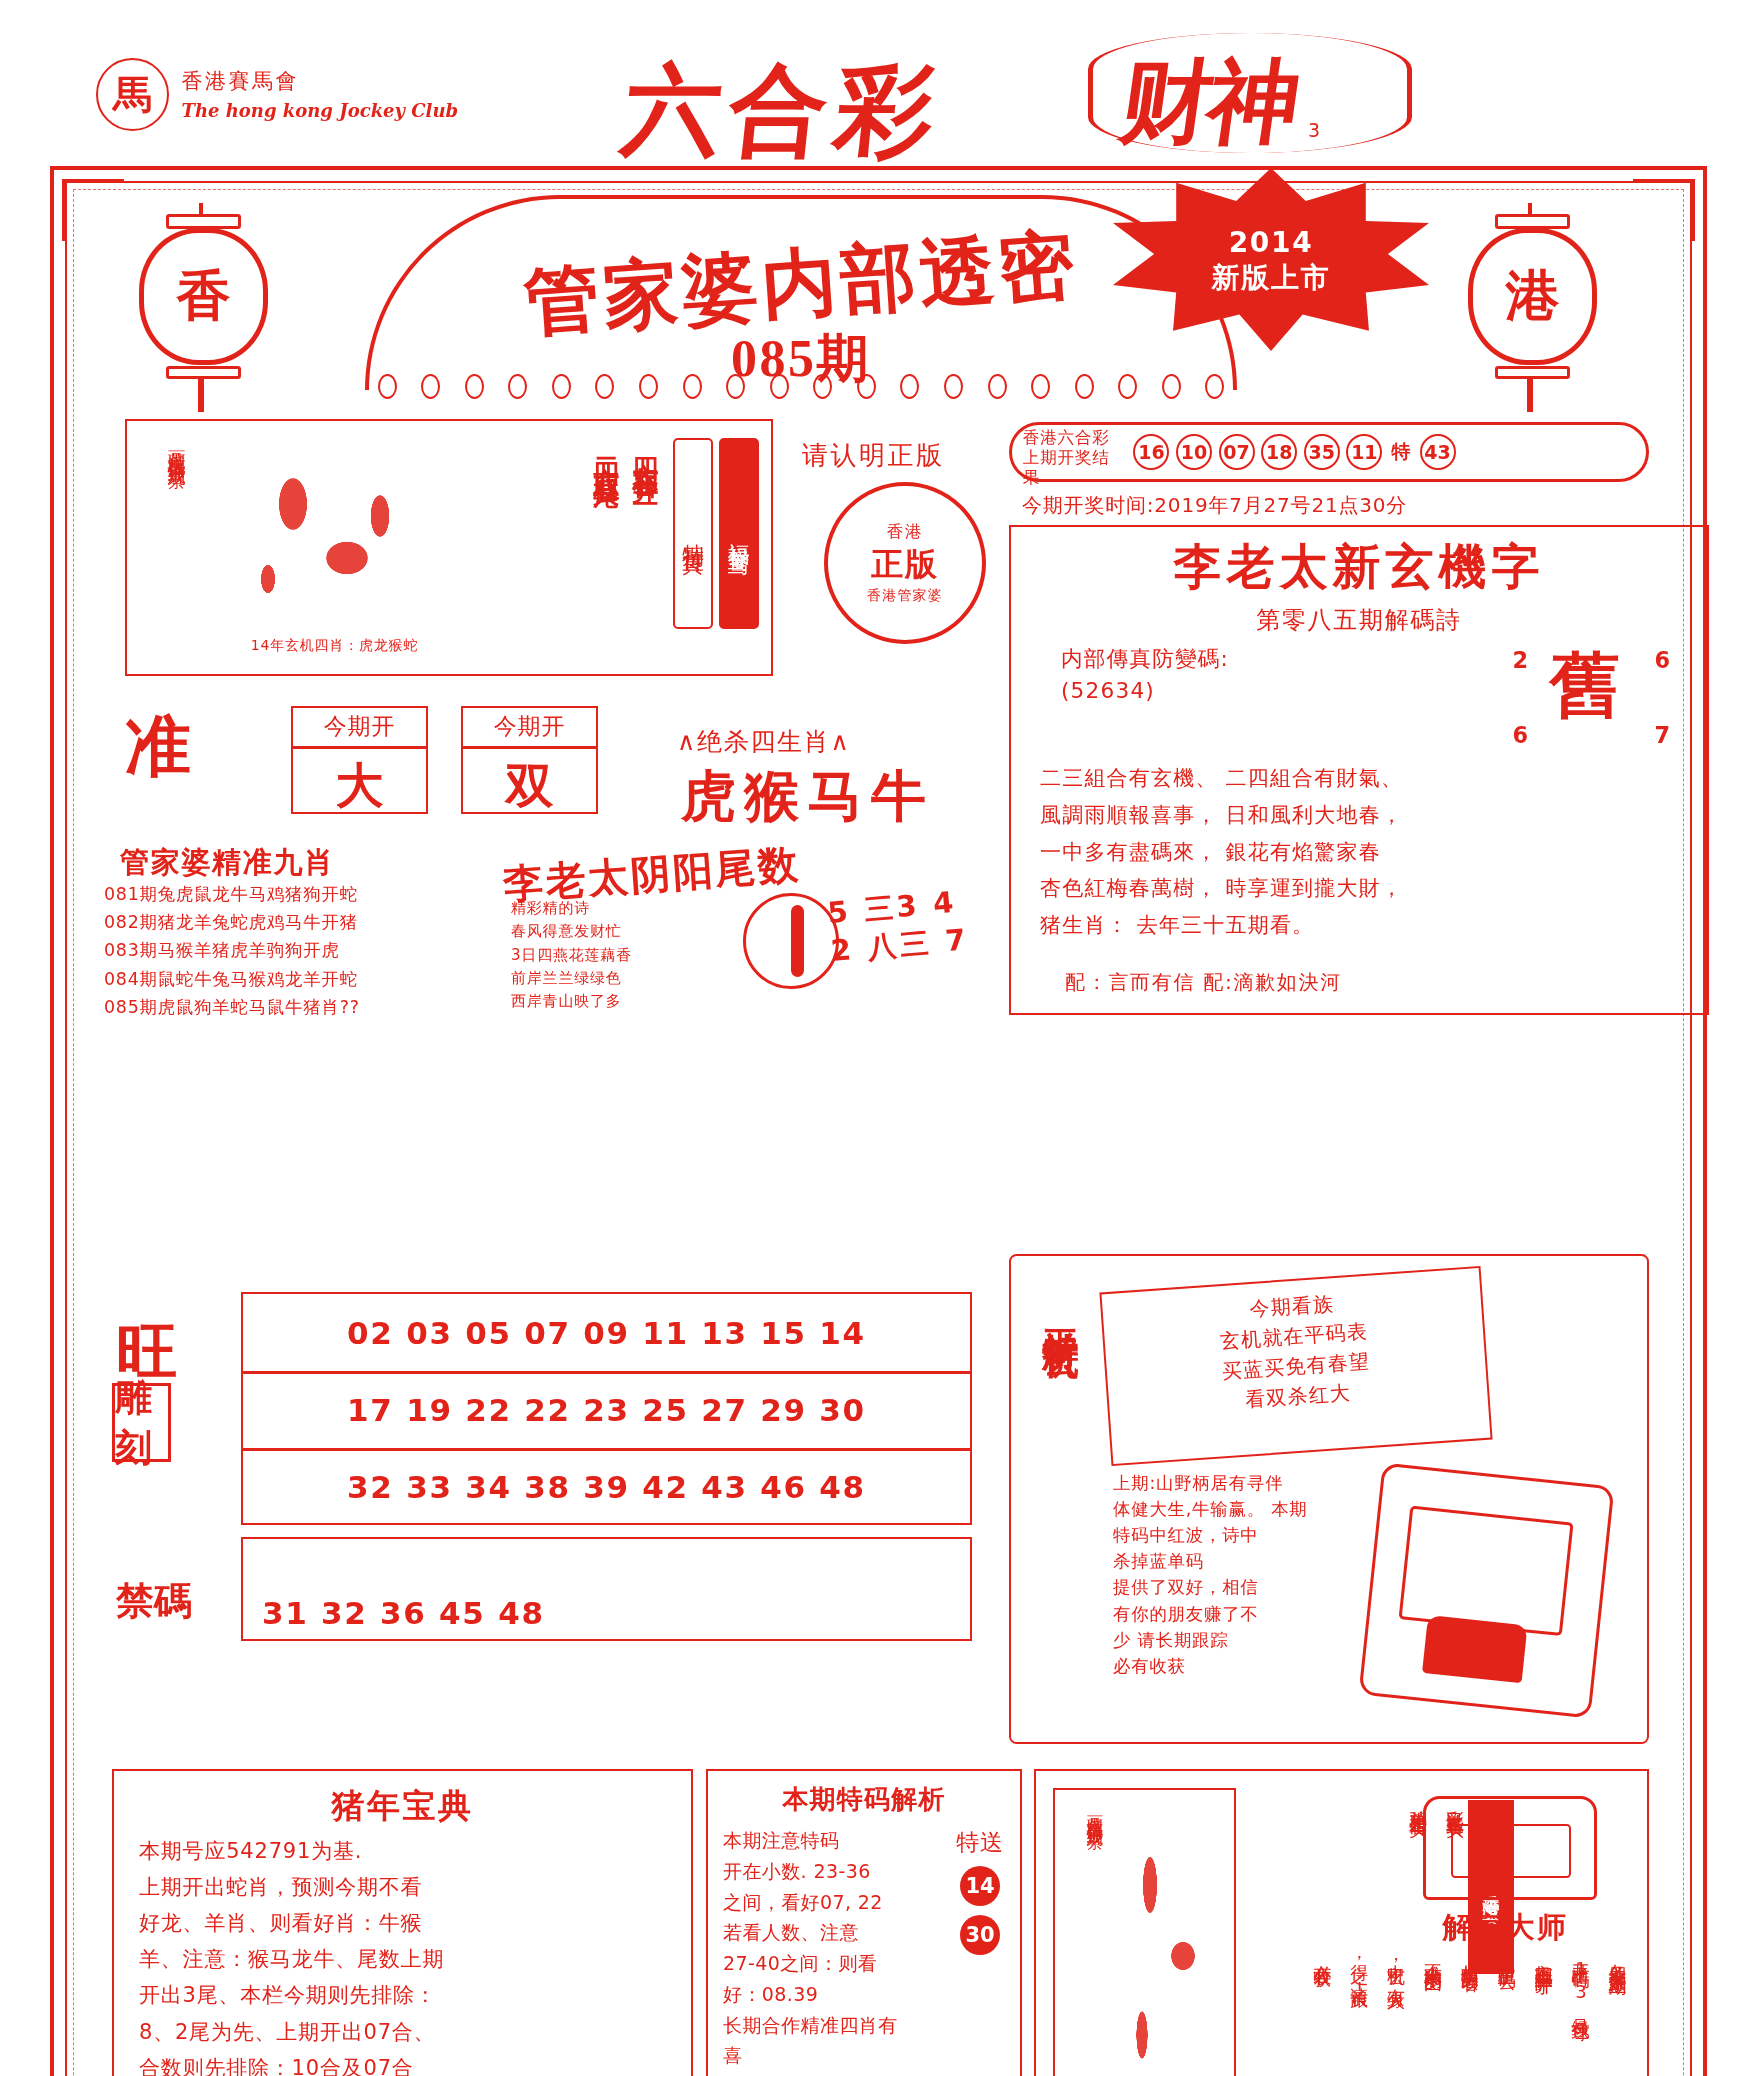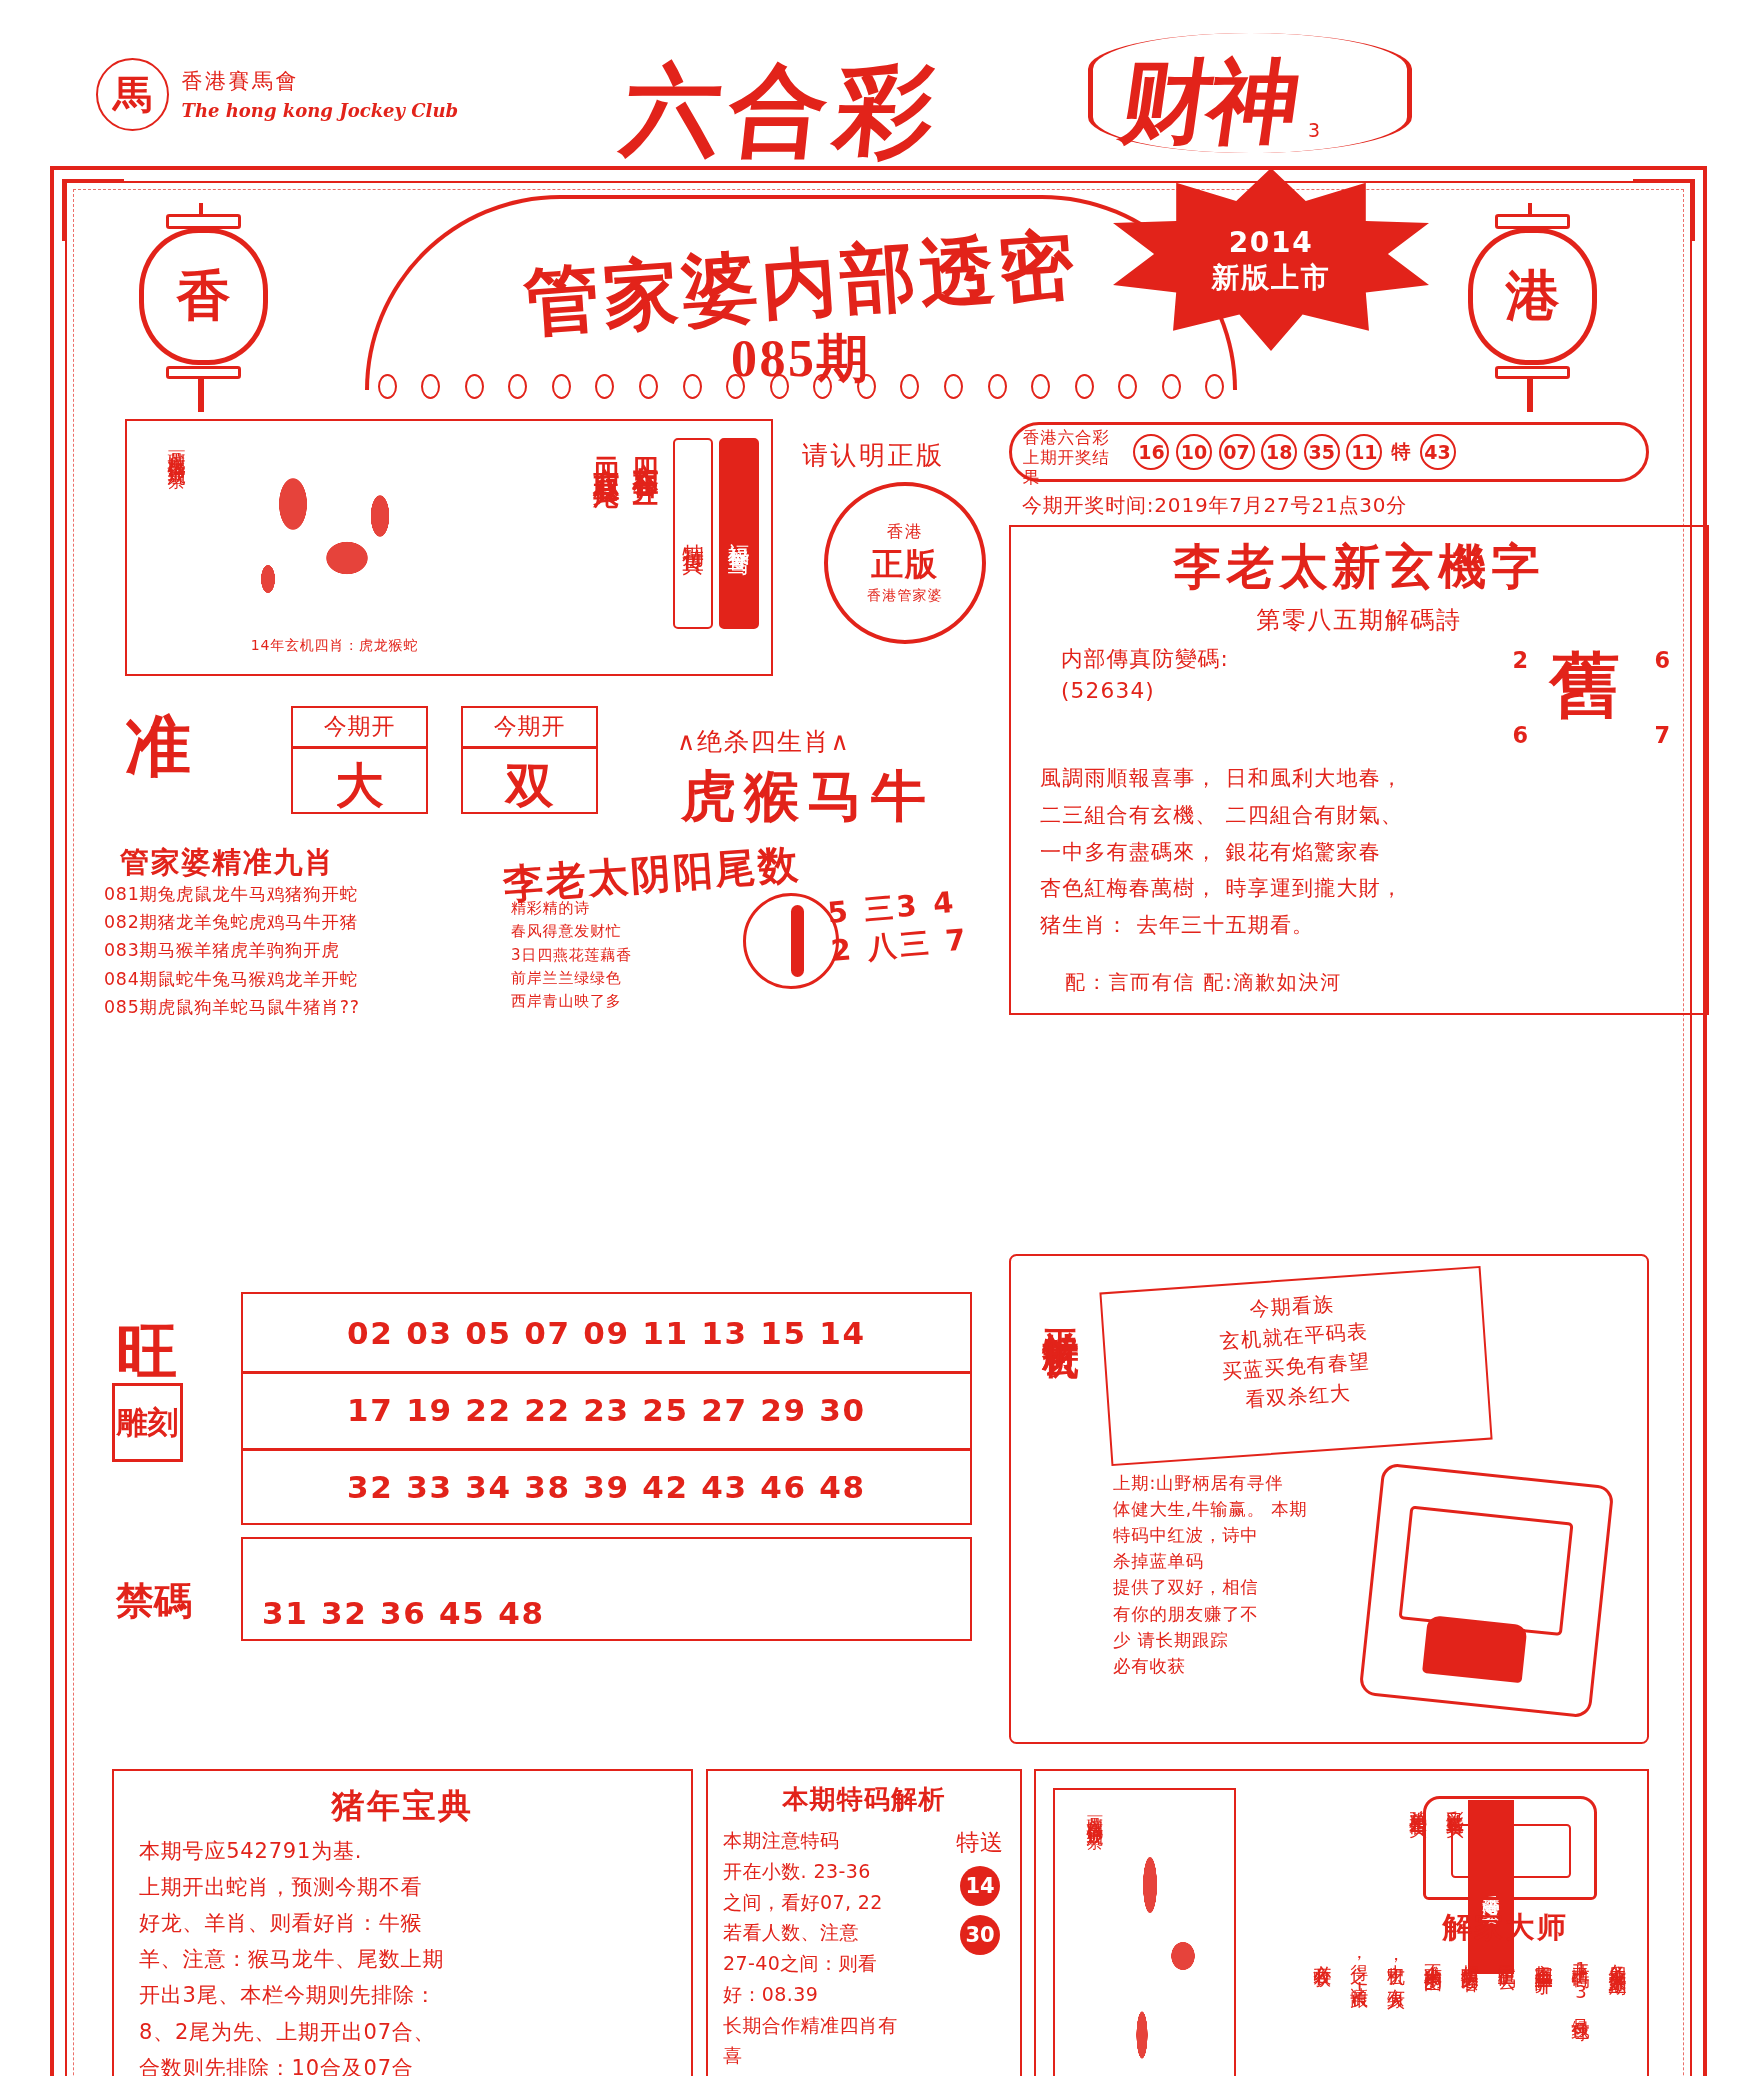--- a/index.html
+++ b/index.html
@@ -215,21 +215,21 @@
   
   .yy-block { position:absolute; left:449px; top:843px; width:527px; height:179px; }
   .yy-title { position:absolute; left:54px; top:4.2px; font-size:40px; font-weight:bold; letter-spacing:2.5px; transform:rotate(-4deg); font-family:"DejaVu Serif","Liberation Serif",serif;}
   .yy-small { position:absolute; left:62px; top:54px; font-size:15px; line-height:1.55; letter-spacing:0.8px; }
   .yy-circle { position:absolute; right:137px; top:50px; width:96px; height:96px; border:3.3px solid #e2231a; border-radius:50%; }
   .yy-circle:after { content:""; position:absolute; left:50%; top:10%; width:13.3px; height:80%; background:#e2231a; border-radius:6.6px;}
   .yy-nums { position:absolute; right:8.3px; top:46px; font-size:29px; font-weight:bold; line-height:1.3; letter-spacing:3.3px; transform:rotate(-5deg);}
 
   
   .wang-char { position:absolute; left:116px; top:1310px; font-size:62px; font-weight:bold; font-family:"DejaVu Serif","Liberation Serif",serif;}
-  .wang-seal { position:absolute; left:112px; top:1383px; width:71px; height:79px; border:3.3px solid #e2231a; display:flex; align-items:center; justify-content:center; font-size:31px; font-weight:bold;}
+  .wang-seal { position:absolute; left:112px; top:1383px; width:59px; height:79px; border:3.3px solid #e2231a; display:flex; align-items:center; justify-content:center; font-size:37px; font-weight:bold;}
   .jin-ma { position:absolute; left:116px; top:1582px; font-size:38px; font-weight:bold; line-height:1.05; }
 
   .numtable { left:241px; top:1292px; width:731px; height:233px; }
   .numrow { position:absolute; left:0; width:100%; height:77px; display:flex; align-items:center; justify-content:center;
             font-size:31px; font-weight:bold; letter-spacing:1.7px; }
   .numrow.r1 { top:0; } .numrow.r2 { top:77px; } .numrow.r3 { top:154px; }
   .numrow-div { position:absolute; left:0; width:100%; height:2.5px; background:#e2231a; }
   .forbid-box { left:241px; top:1537px; width:731px; height:104px; }
   .forbid-line { position:absolute; left:19px; font-size:31px; font-weight:bold; letter-spacing:1.7px; }
 
@@ -427,22 +427,22 @@
   <div class="oracle-fax">
     <div>内部傳真防變碼:</div>
     <div>(52634)</div>
   </div>
   <div class="oracle-big">舊</div>
   <div class="oracle-corner oc-tl">2</div>
   <div class="oracle-corner oc-tr">6</div>
   <div class="oracle-corner oc-bl">6</div>
   <div class="oracle-corner oc-br">7</div>
   <div class="oracle-poem">
+    <div>二三組合有玄機、     二四組合有財氣、</div>
     <div>風調雨順報喜事，     日和風利大地春，</div>
-    <div>二三組合有玄機、     二四組合有財氣、</div>
     <div>一中多有盡碼來，     銀花有焰驚家春</div>
     <div>杏色紅梅春萬樹，     時享運到攏大財，</div>
     <div>猪生肖：  去年三十五期看。</div>
   </div>
   <div class="oracle-foot">配：言而有信    配:滴歉如決河</div>
 </div>
 
 <div class="zhun">准</div>
 <div class="mini-box" style="left:291px; top:706px;">
   <div class="mb-top">今期开</div>

